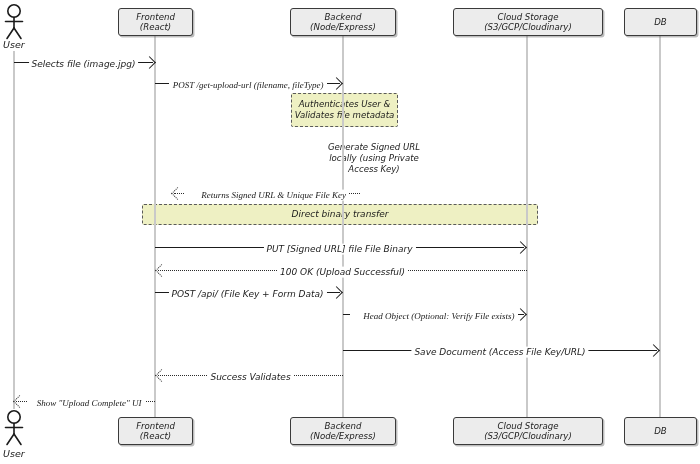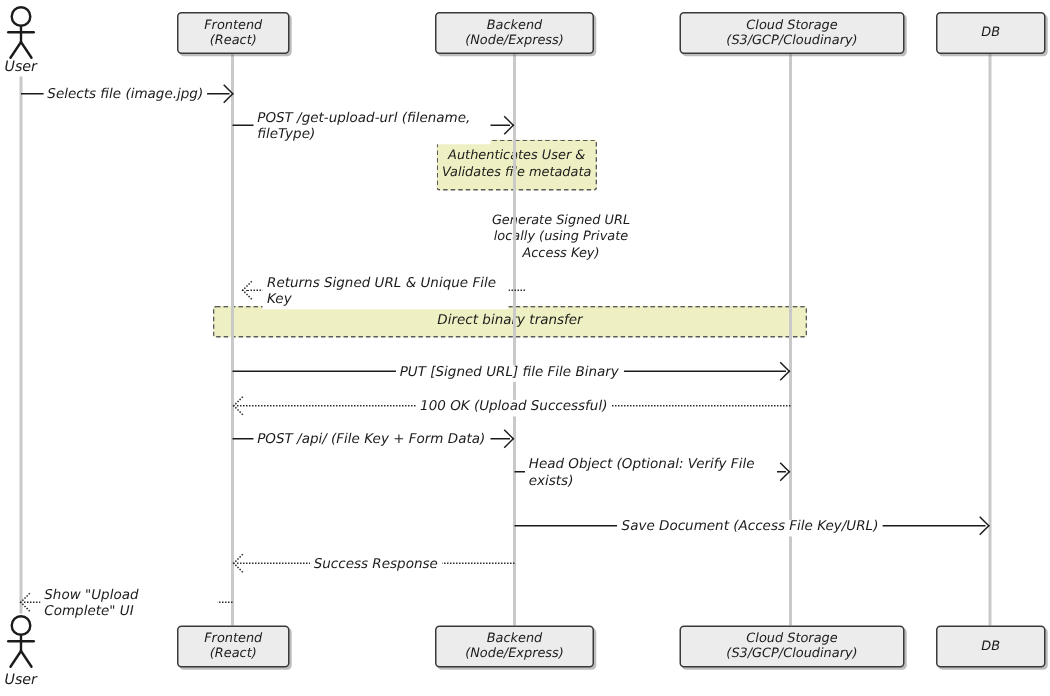--- a/index.html
+++ b/index.html
@@ -20,23 +20,23 @@
   .user-label { position:absolute; font-size:9.5px; z-index:4; }
 
   
   .msg { position:absolute; height:0; border-top:1.4px solid #1b1b1b; z-index:3; }
   .msg.dotted { border-top:1.8px dotted #2b2b2b; }
   .head { position:absolute; width:8px; height:8px; }
   .msg.right .head { right:-1px; top:-5.3px; border-top:1.5px solid #1b1b1b; border-right:1.5px solid #1b1b1b; transform:rotate(45deg); }
   .msg.left  .head { left:-1px;  top:-5.3px; border-top:1.5px solid #1b1b1b; border-left:1.5px solid #1b1b1b; transform:rotate(-45deg); }
   .msg.dotted.left .head { border-top:1.8px dotted #2b2b2b; border-left:1.8px dotted #2b2b2b; }
   .lbl { position:absolute; left:50%; top:1px; transform:translate(-50%,-50%);
-         background:#fff; padding:0 3px; text-align:left; line-height:1.2;
+         background:#fff; padding:0 3px; text-align:right; line-height:1.2;
          font-size:9px; white-space:nowrap; }
-  .lbl.wrap { white-space:normal; }
+  .lbl.wrap { white-space:normal;font-family:Liberation Serif, serif; }
 
   
   .note { position:absolute; background:#eef0c3; border:1.4px dashed #5a5a5a; border-radius:2px;
           z-index:1; display:flex; align-items:center; justify-content:center; text-align:center;
           font-size:8.6px; line-height:1.25; padding:2px; box-sizing:border-box; }
   .freetext { position:absolute; text-align:center; font-size:8.6px; line-height:1.3; z-index:1; }
 </style>
 </head>
 <body>
 
@@ -85,21 +85,21 @@
   <div class="msg right" style="left:14px; top:62px; width:139px">
     <span class="head"></span>
     <span class="lbl">Selects file (image.jpg)</span>
   </div>
 
   <div class="msg right" style="left:155px; top:83px; width:185px">
     <span class="head"></span>
     <span class="lbl wrap" style="width:152px">POST /get-upload-url (filename, fileType)</span>
   </div>
 
-  <div class="msg dotted left" style="left:164px; top:193px; width:186px">
+  <div class="msg dotted left" style="left:174px; top:193px; width:186px">
     <span class="head"></span>
     <span class="lbl wrap" style="width:158px">Returns Signed URL &amp; Unique File Key</span>
   </div>
 
   <div class="msg right" style="left:155px; top:247px; width:369px">
     <span class="head"></span>
     <span class="lbl">PUT [Signed URL] file File Binary</span>
   </div>
 
   <div class="msg dotted left" style="left:158px; top:270px; width:369px">
@@ -117,21 +117,21 @@
     <span class="lbl wrap" style="width:162px">Head Object (Optional: Verify File exists)</span>
   </div>
 
   <div class="msg right" style="left:343px; top:350px; width:314px">
     <span class="head"></span>
     <span class="lbl">Save Document (Access File Key/URL)</span>
   </div>
 
   <div class="msg dotted left" style="left:158px; top:375px; width:185px">
     <span class="head"></span>
-    <span class="lbl">Success Response</span>
+    <span class="lbl">Success Validates</span>
   </div>
 
   <div class="msg dotted left" style="left:16px; top:401px; width:139px">
     <span class="head"></span>
     <span class="lbl wrap" style="width:112px">Show "Upload Complete" UI</span>
   </div>
 
   <svg class="person" style="left:1px; top:409px" width="26" height="37" viewBox="0 0 26 37">
     <g fill="none" stroke="#1b1b1b" stroke-width="1.6" stroke-linecap="round">
       <circle cx="13" cy="8" r="6.2"></circle>

